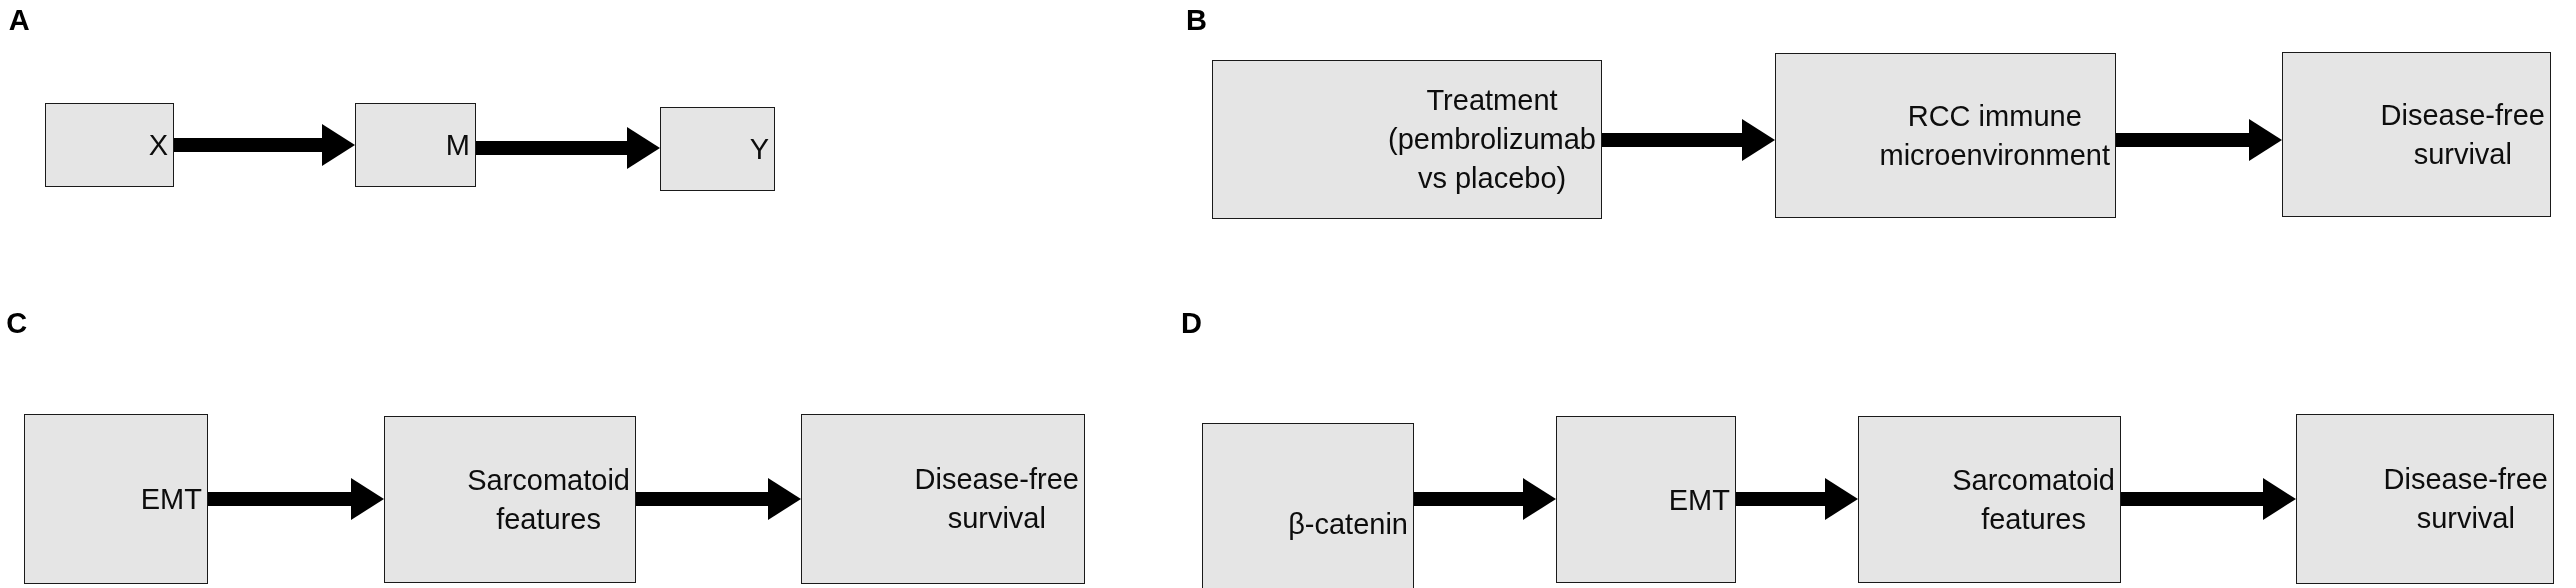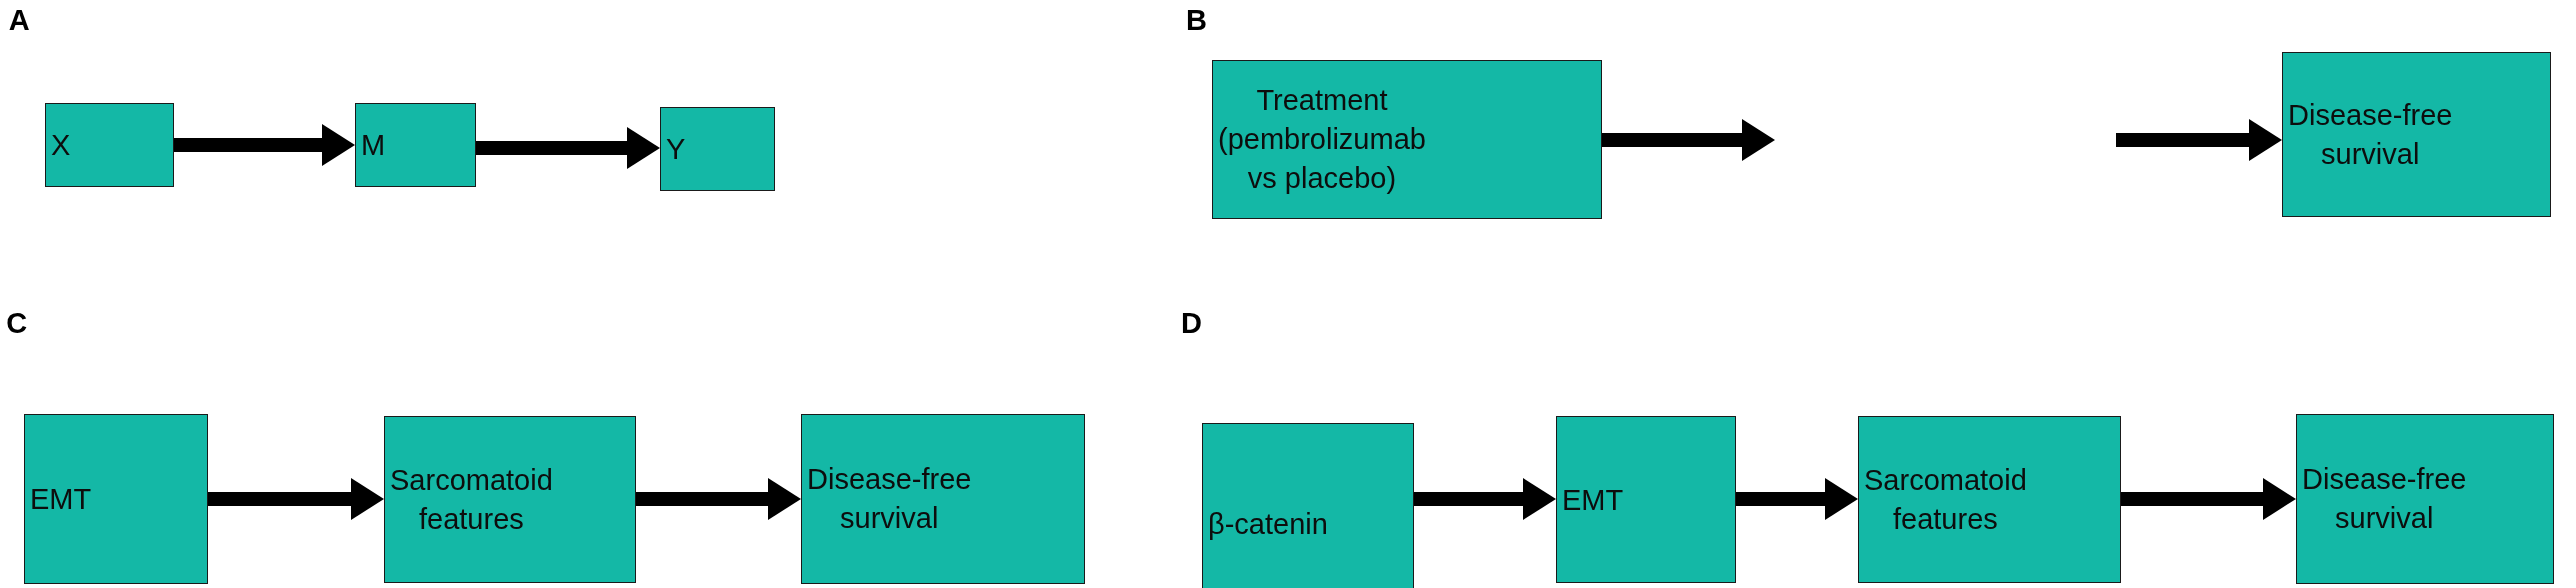--- a/index.html
+++ b/index.html
@@ -23,25 +23,25 @@
     font-family: "Liberation Sans", sans-serif;
     font-weight: bold;
     font-size: 29px;
     line-height: 29px;
     color: #000000;
     letter-spacing: 0px;
   }
   .node-box {
     position: absolute;
     box-sizing: border-box;
-    background: #14b8a6;
+    background: #e5e5e5;
     border: 1.9px solid #1a1a1a;
     display: flex;
     align-items: center;
-    justify-content: flex-start;
+    justify-content: flex-end;
     text-align: center;
   }
   .node-box .node-text {
     font-family: "Liberation Sans", sans-serif;
     font-size: 29px;
     line-height: 39px;
     color: #0d0d0d;
     white-space: pre-line;
     padding: 0 5px;
   }
@@ -105,20 +105,24 @@
       </div>
       <div class="arrow" style="left: 2116px; top: 140px; width: 166px;">
         <div class="shaft" style="width: 136px;"></div>
         <div class="head" style="left: 133px;"></div>
       </div>
       <div class="node-box" style="left: 1212px; top: 60px; width: 390px; height: 159px; border-color: rgb(26, 26, 26);">
         <span class="node-text" style="color: rgb(13, 13, 13);">Treatment
 (pembrolizumab
 vs placebo)</span>
       </div>
+      <div class="node-box" style="left: 1775px; top: 53px; width: 341px; height: 165px; border-color: rgb(26, 26, 26);">
+        <span class="node-text" style="color: rgb(13, 13, 13);">RCC immune
+microenvironment</span>
+      </div>
       <div class="node-box" style="left: 2282px; top: 52px; width: 269px; height: 165px; border-color: rgb(26, 26, 26);">
         <span class="node-text" style="color: rgb(13, 13, 13);">Disease-free
 survival</span>
       </div>
     </div>
     <div style="position: absolute; left: 0px; top: 0px; width: 100%; height: 100%;">
       <div class="panel-label" style="left: 6.3px; top: 309px;">C</div>
       <div class="arrow" style="left: 208px; top: 499px; width: 175px;">
         <div class="shaft" style="width: 145px;"></div>
         <div class="head" style="left: 143px;"></div>

